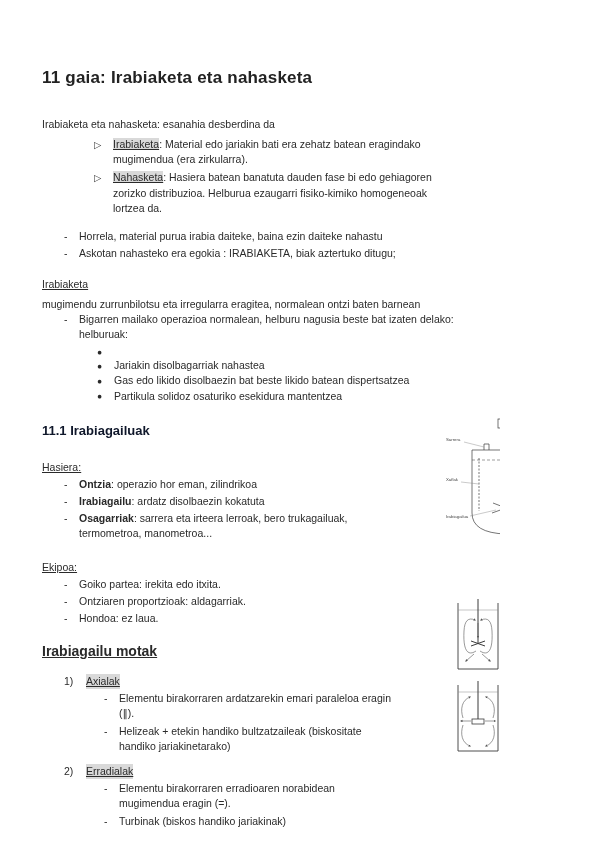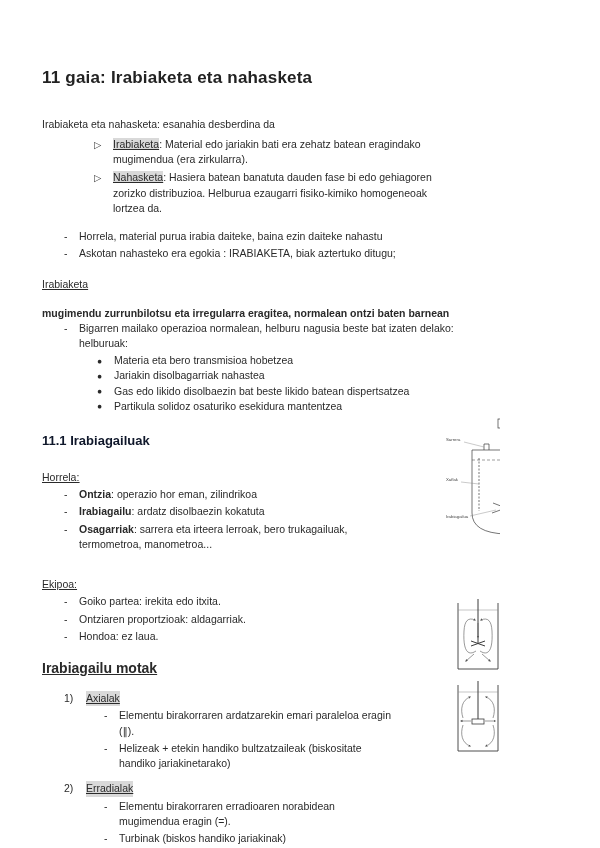--- a/index.html
+++ b/index.html
@@ -23,33 +23,33 @@
   .def-bullet { flex:none; width:19px; font-size:9.5px; padding-top:1px; color:#333; }
   .hl { background:#d9d9d9; text-decoration:underline; }
 
   .remark-list { margin-left:22px; margin-bottom:16px; }
   .li-dash { display:flex; margin-bottom:2px; }
   .li-dash .dash { flex:none; width:15px; }
 
   .sec-underline { text-decoration:underline; }
 
   .irabiaketa-block { margin-bottom:18px; }
-  .irabiaketa-block .lead { margin-top:13px;font-weight:bold; }
+  .irabiaketa-block .lead { margin-top:4px; }
   .irabiaketa-block .li-dash { margin-left:22px; max-width:440px; }
   .dot-list { margin-left:55px; }
   .li-dot { display:flex; }
   .li-dot .dot { flex:none; width:17px; font-size:8.5px; padding-top:1.5px; }
 
   .h2 { font-size:13px; font-weight:700; margin-bottom:19px; color:#0f172a; }
 
   .zatiak-label, .ekipoa-label { text-decoration:underline; margin-bottom:2px; }
   .zatiak-list, .ekipoa-list { margin-left:22px; }
   .zatiak-list .li-dash { max-width:335px; }
   .term-bold { font-weight:700; }
-  .ekipoa-block { margin-top:25px; margin-bottom:14px; }
+  .ekipoa-block { margin-top:18px; margin-bottom:14px; }
 
   .motak-h { font-size:14px; font-weight:600; text-decoration:underline; margin:14px 0 13px; }
   .mot-item { margin-left:22px; margin-bottom:10px; }
   .mot-head { display:flex; margin-bottom:2px; }
   .mot-num { flex:none; width:22px; }
   .mot-points { margin-left:40px; }
   .mot-points .li-dash { max-width:292px; margin-bottom:2px; }
 
   .diagram { position:absolute; }
   .vessel-diagram { left:444px; top:416px; }
@@ -103,41 +103,40 @@
   <div class="irabiaketa-block">
     <span class="sec-underline">Irabiaketa</span>
     <div class="lead">mugimendu zurrunbilotsu eta irregularra eragitea, normalean ontzi baten barnean</div>
     <div class="li-dash">
       <span class="dash">-</span>
       <span>Bigarren mailako operazioa normalean, helburu nagusia beste bat izaten delako: helburuak:</span>
     </div>
     <div class="dot-list">
       <div class="li-dot">
         <span class="dot">●</span>
-        <span>Materia eta bero transmisioa hobetzea</span>
       </div>
       <div class="li-dot">
         <span class="dot">●</span>
         <span>Jariakin disolbagarriak nahastea</span>
       </div>
       <div class="li-dot">
         <span class="dot">●</span>
         <span>Gas edo likido disolbaezin bat beste likido batean dispertsatzea</span>
       </div>
       <div class="li-dot">
         <span class="dot">●</span>
         <span>Partikula solidoz osaturiko esekidura mantentzea</span>
       </div>
     </div>
   </div>
 
   <h2 class="h2">11.1 Irabiagailuak</h2>
 
   <div class="zatiak-block">
-    <div class="zatiak-label"><span class="sec-underline">Horrela:</span></div>
+    <div class="zatiak-label"><span class="sec-underline">Hasiera:</span></div>
     <div class="zatiak-list">
       <div class="li-dash">
         <span class="dash">-</span>
         <span><span class="term-bold">Ontzia</span><span>: operazio hor eman, zilindrikoa</span></span>
       </div>
       <div class="li-dash">
         <span class="dash">-</span>
         <span><span class="term-bold">Irabiagailu</span><span>: ardatz disolbaezin kokatuta</span></span>
       </div>
       <div class="li-dash">

